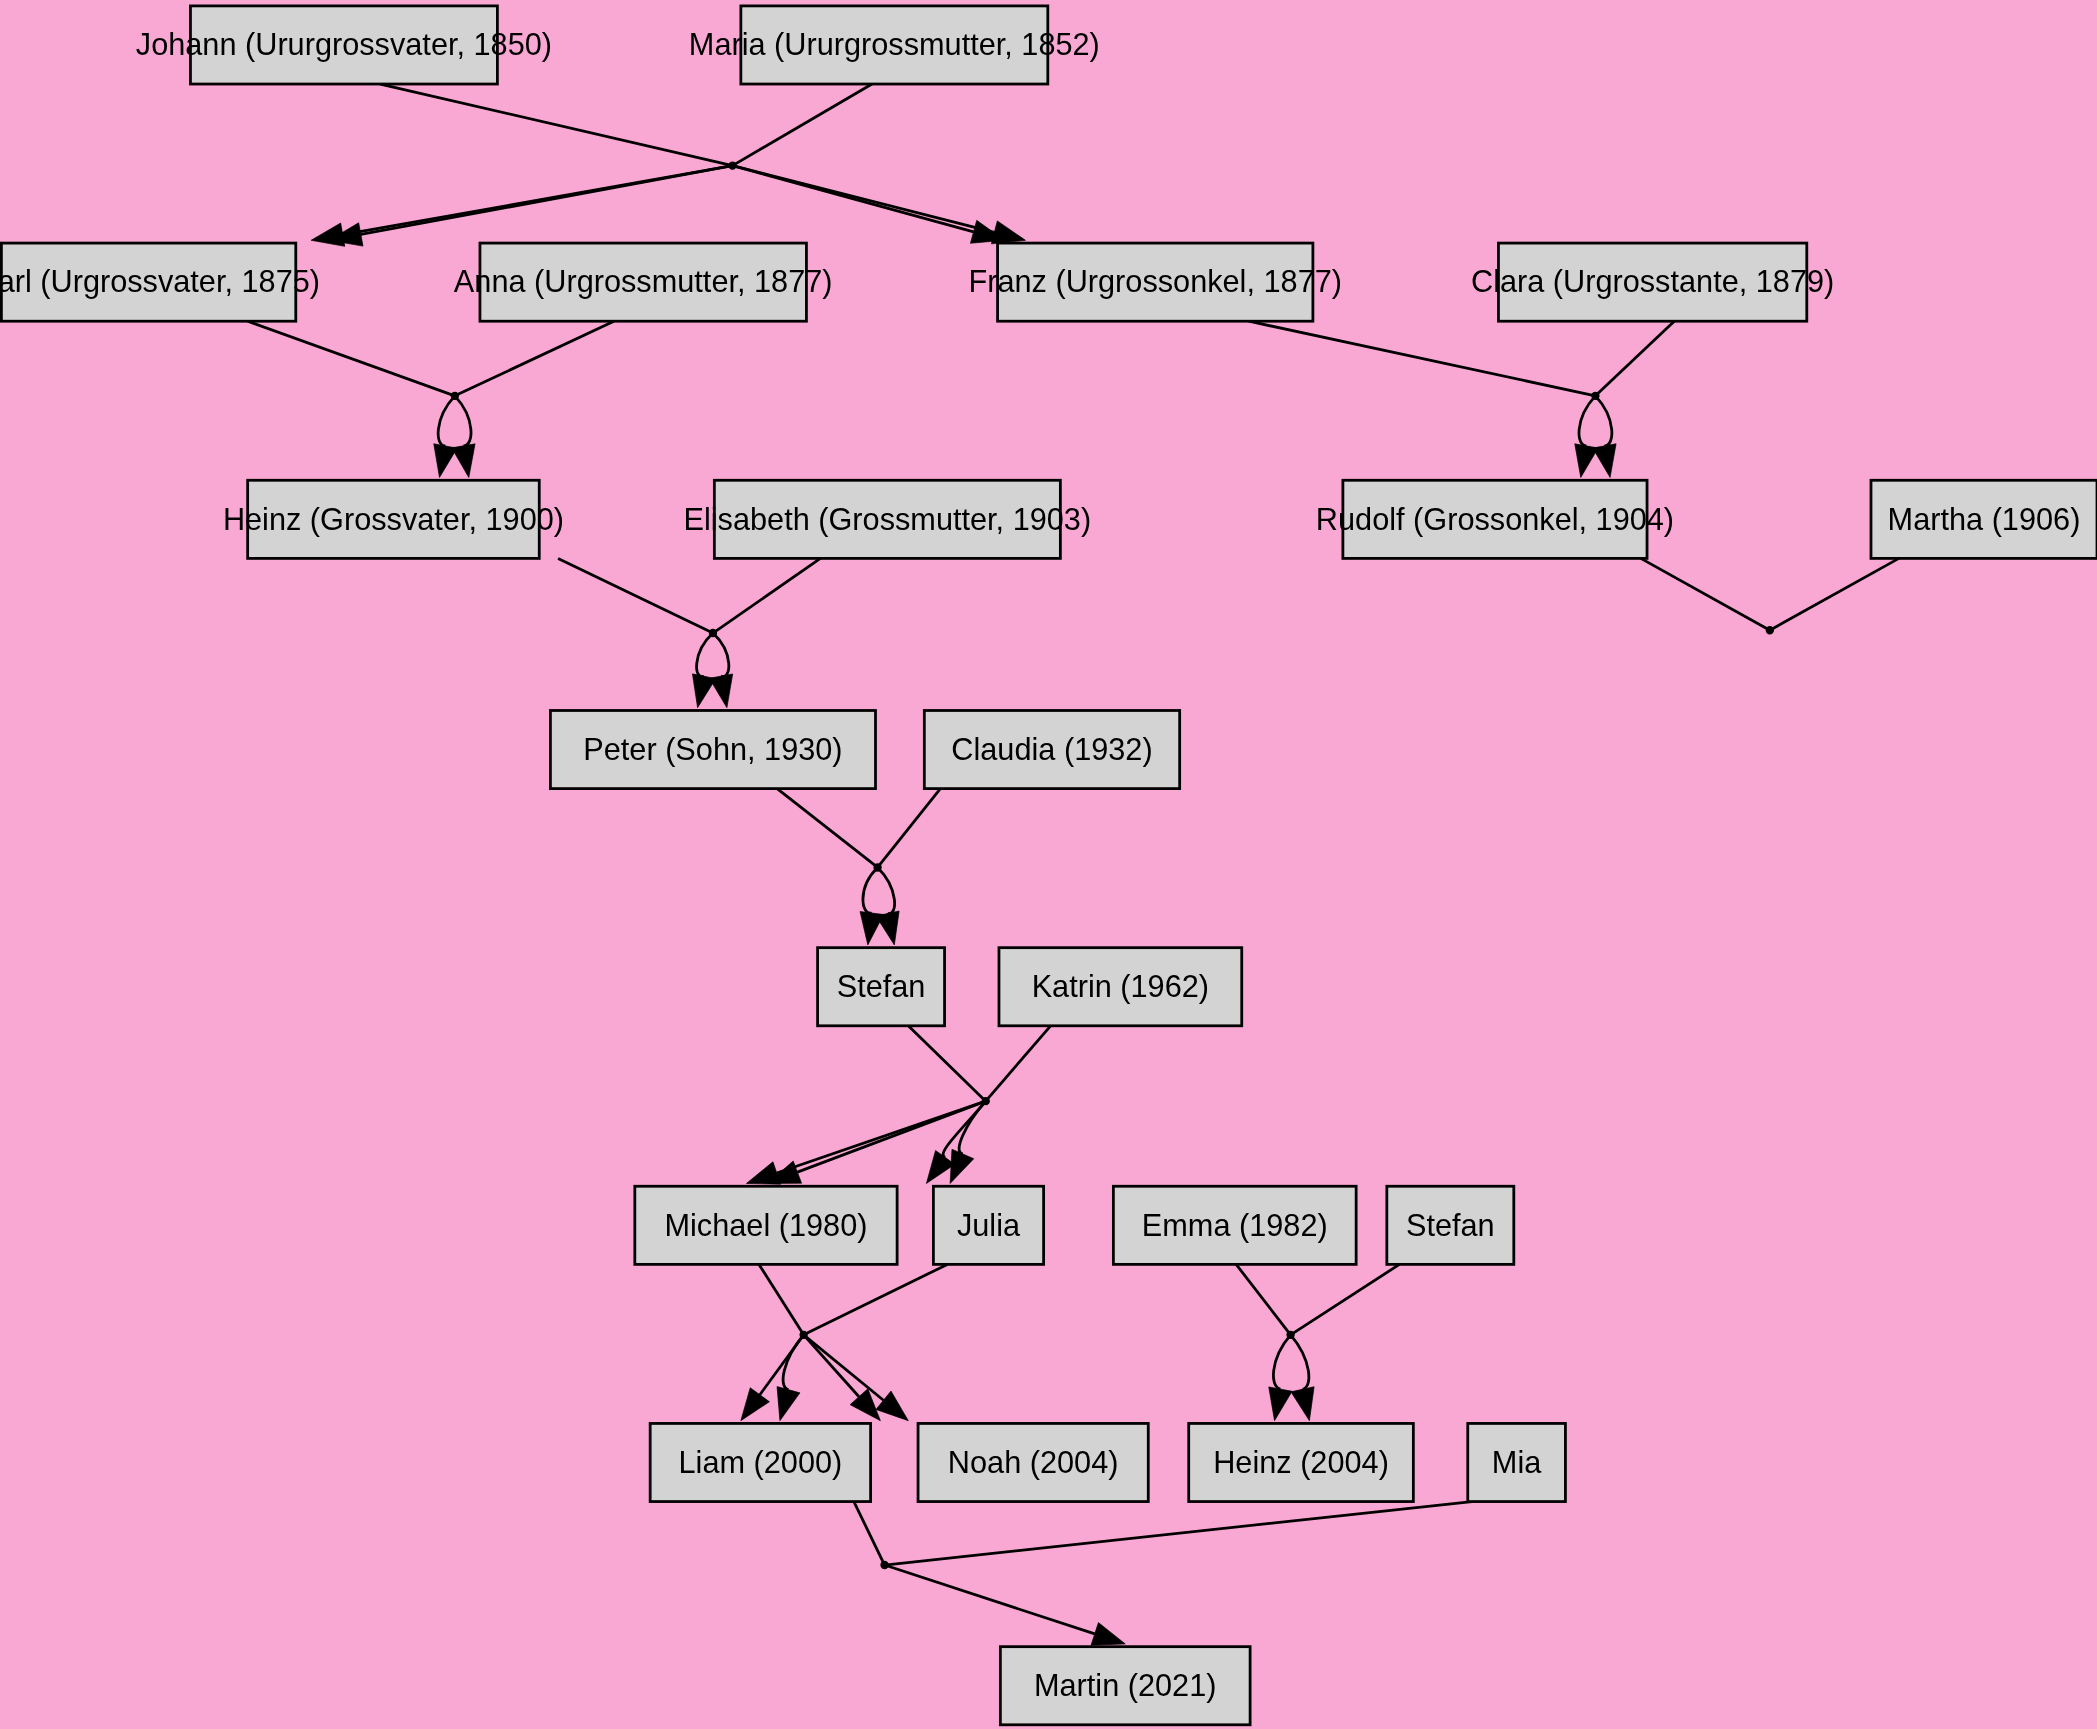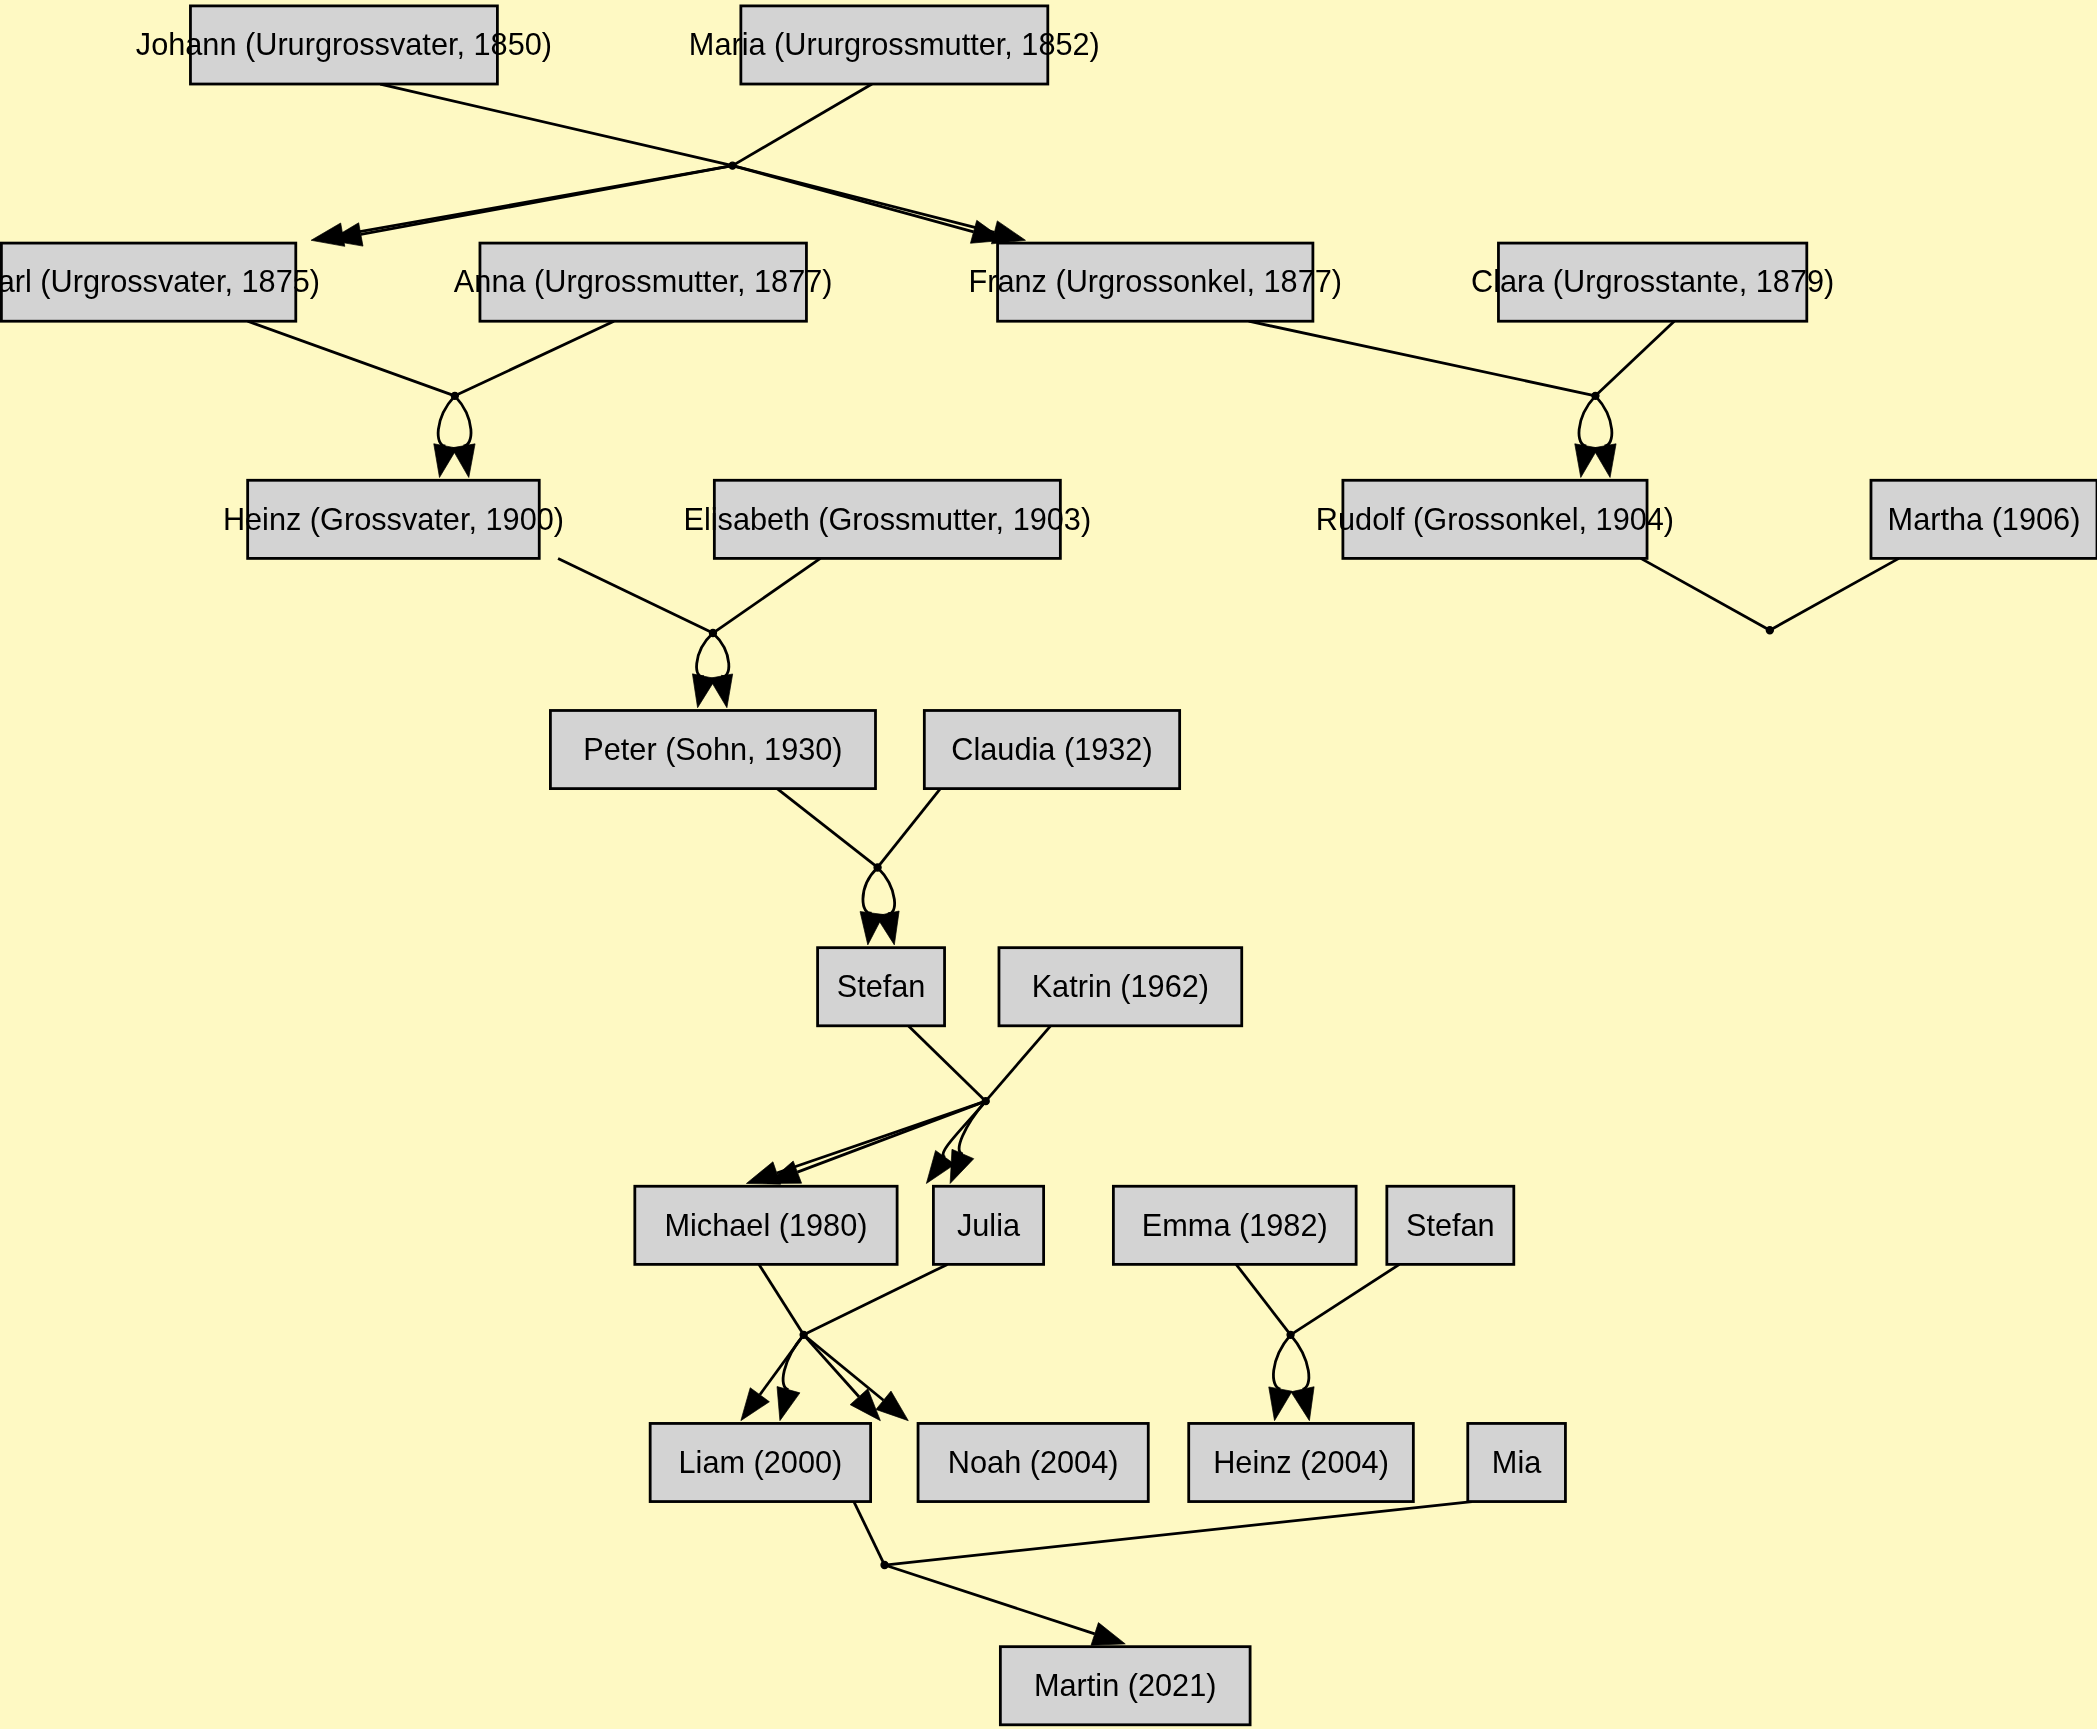--- a/index.html
+++ b/index.html
@@ -7,21 +7,21 @@
     padding: 0;
     background: #ffffff;
   }
   body {
     font-family: "Liberation Sans", sans-serif;
   }
   #stage {
     position: relative;
     width: 2097px;
     height: 1730px;
-    background: #fef9c3;
+    background: #f9a8d4;
     overflow: hidden;
   }
   #graph-svg {
     position: absolute;
     left: 0;
     top: 0;
     width: 2097px;
     height: 1730px;
   }
   .node-box {

